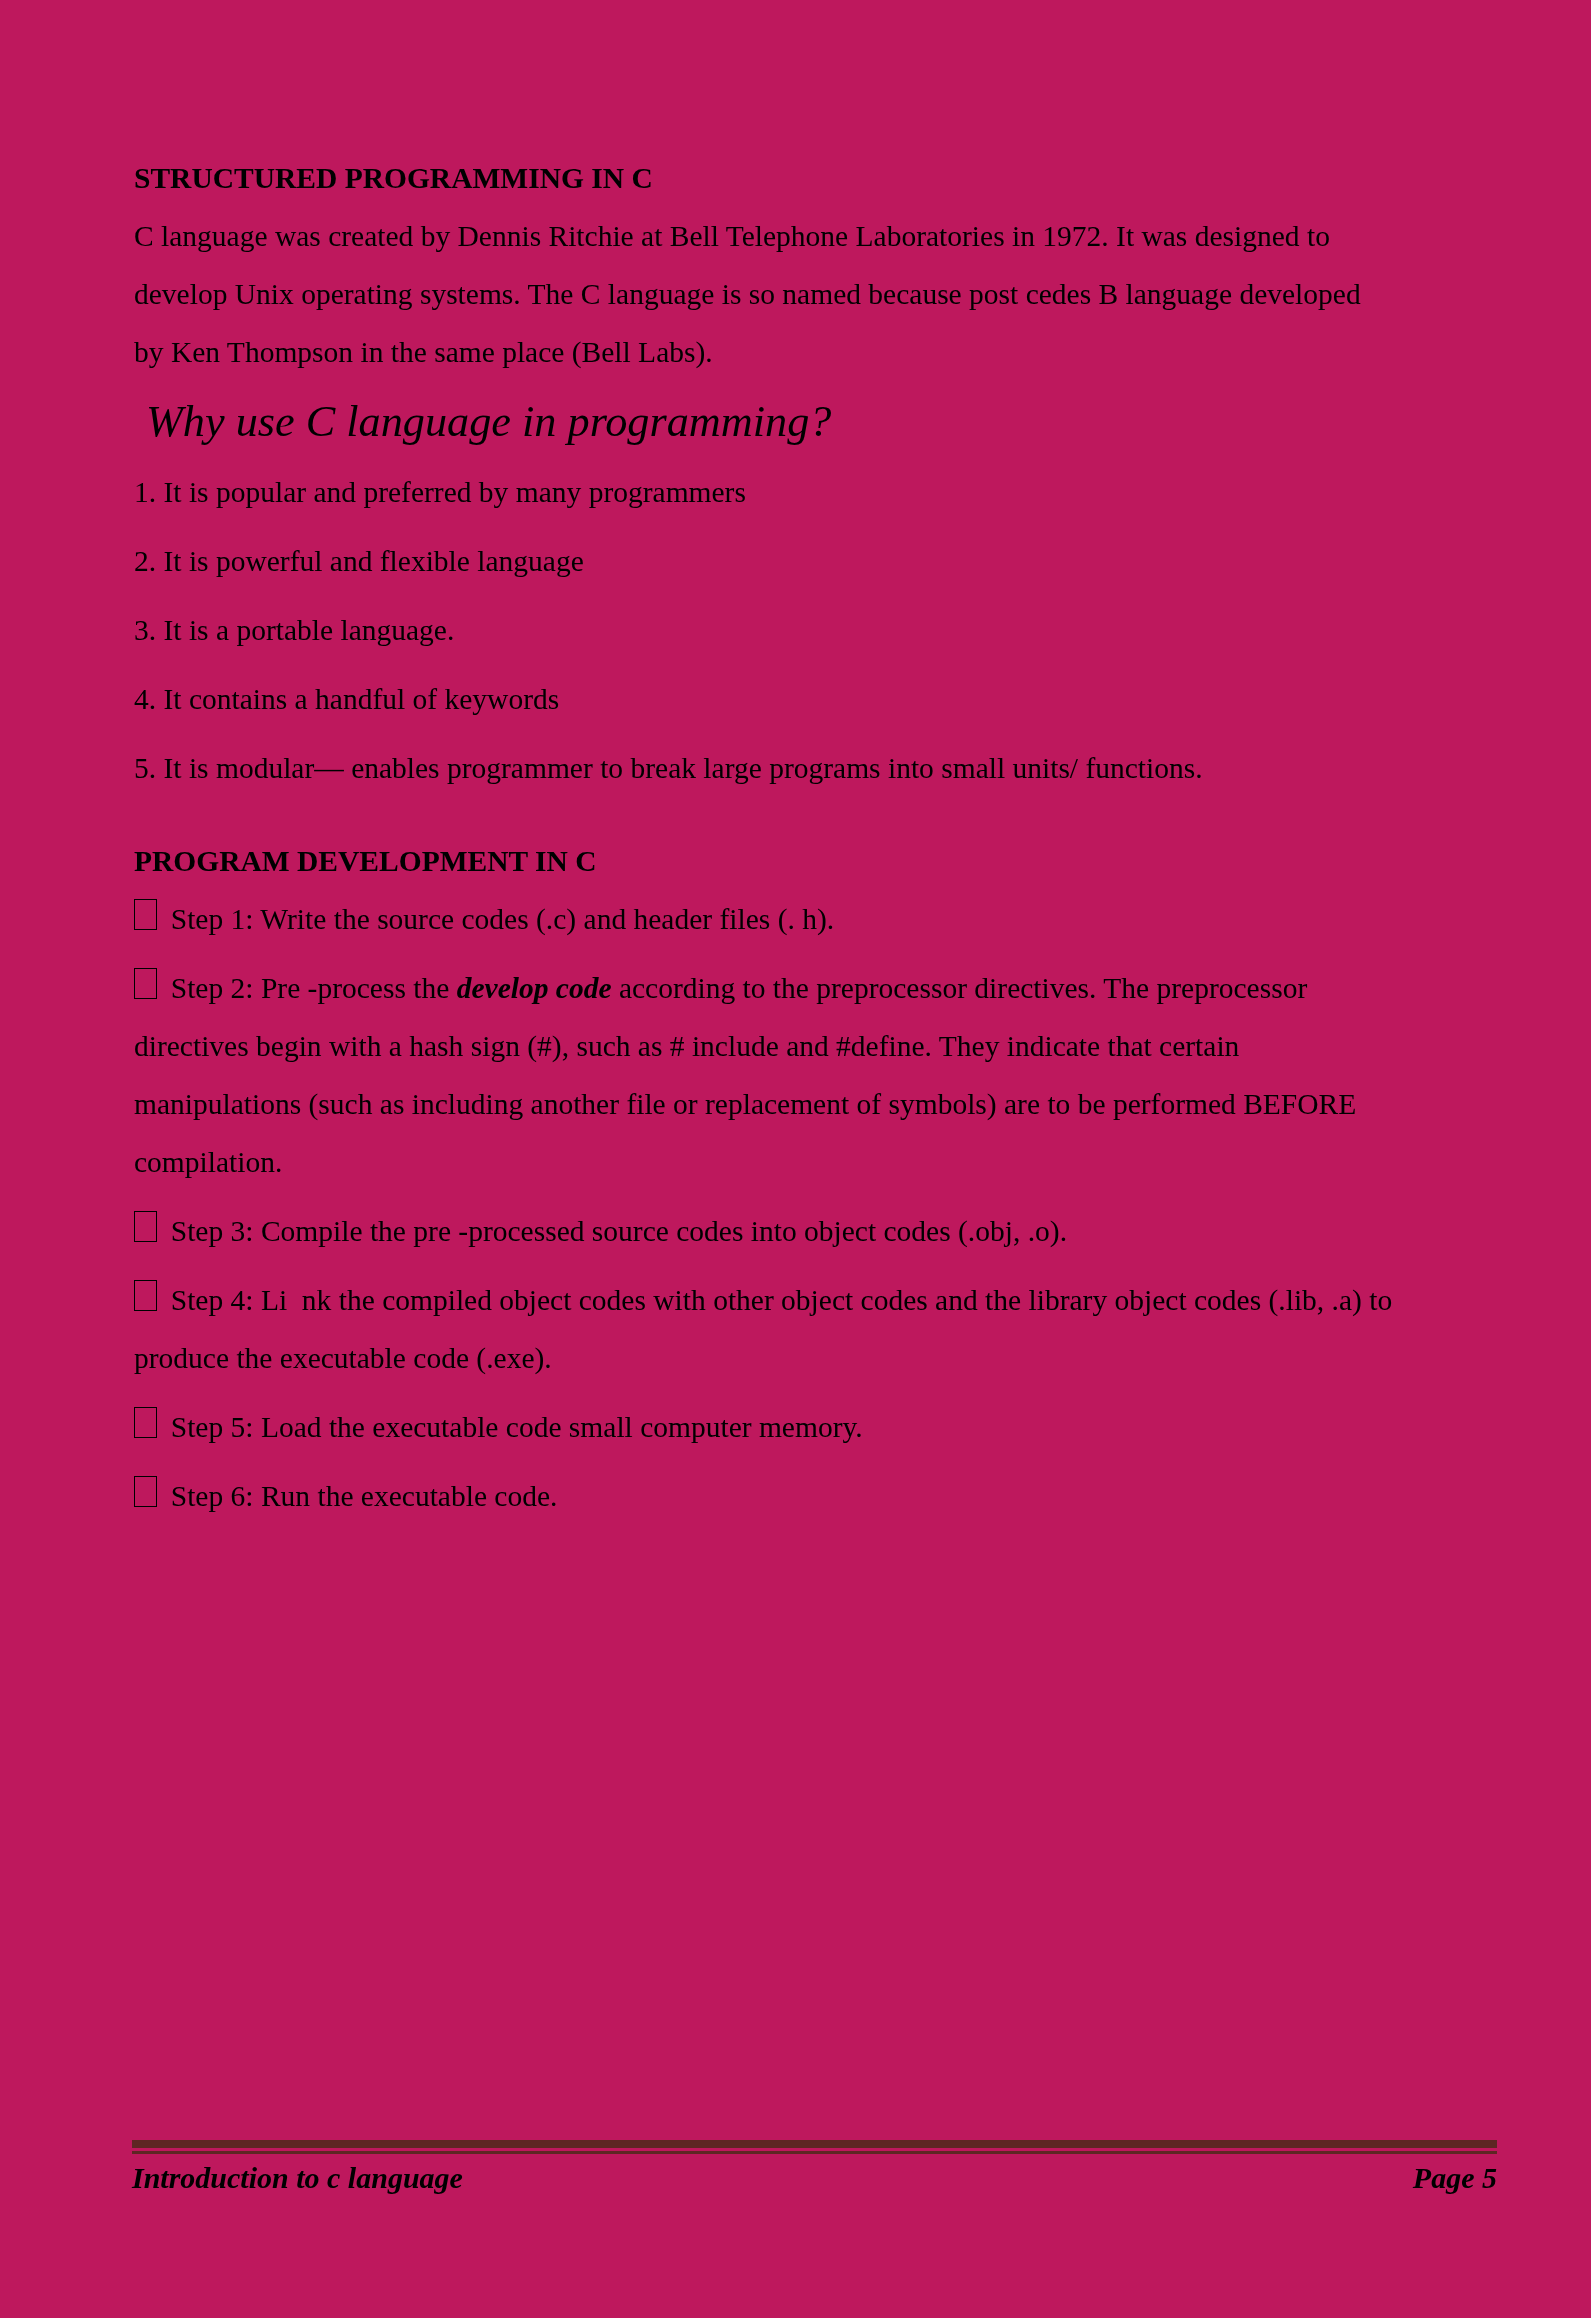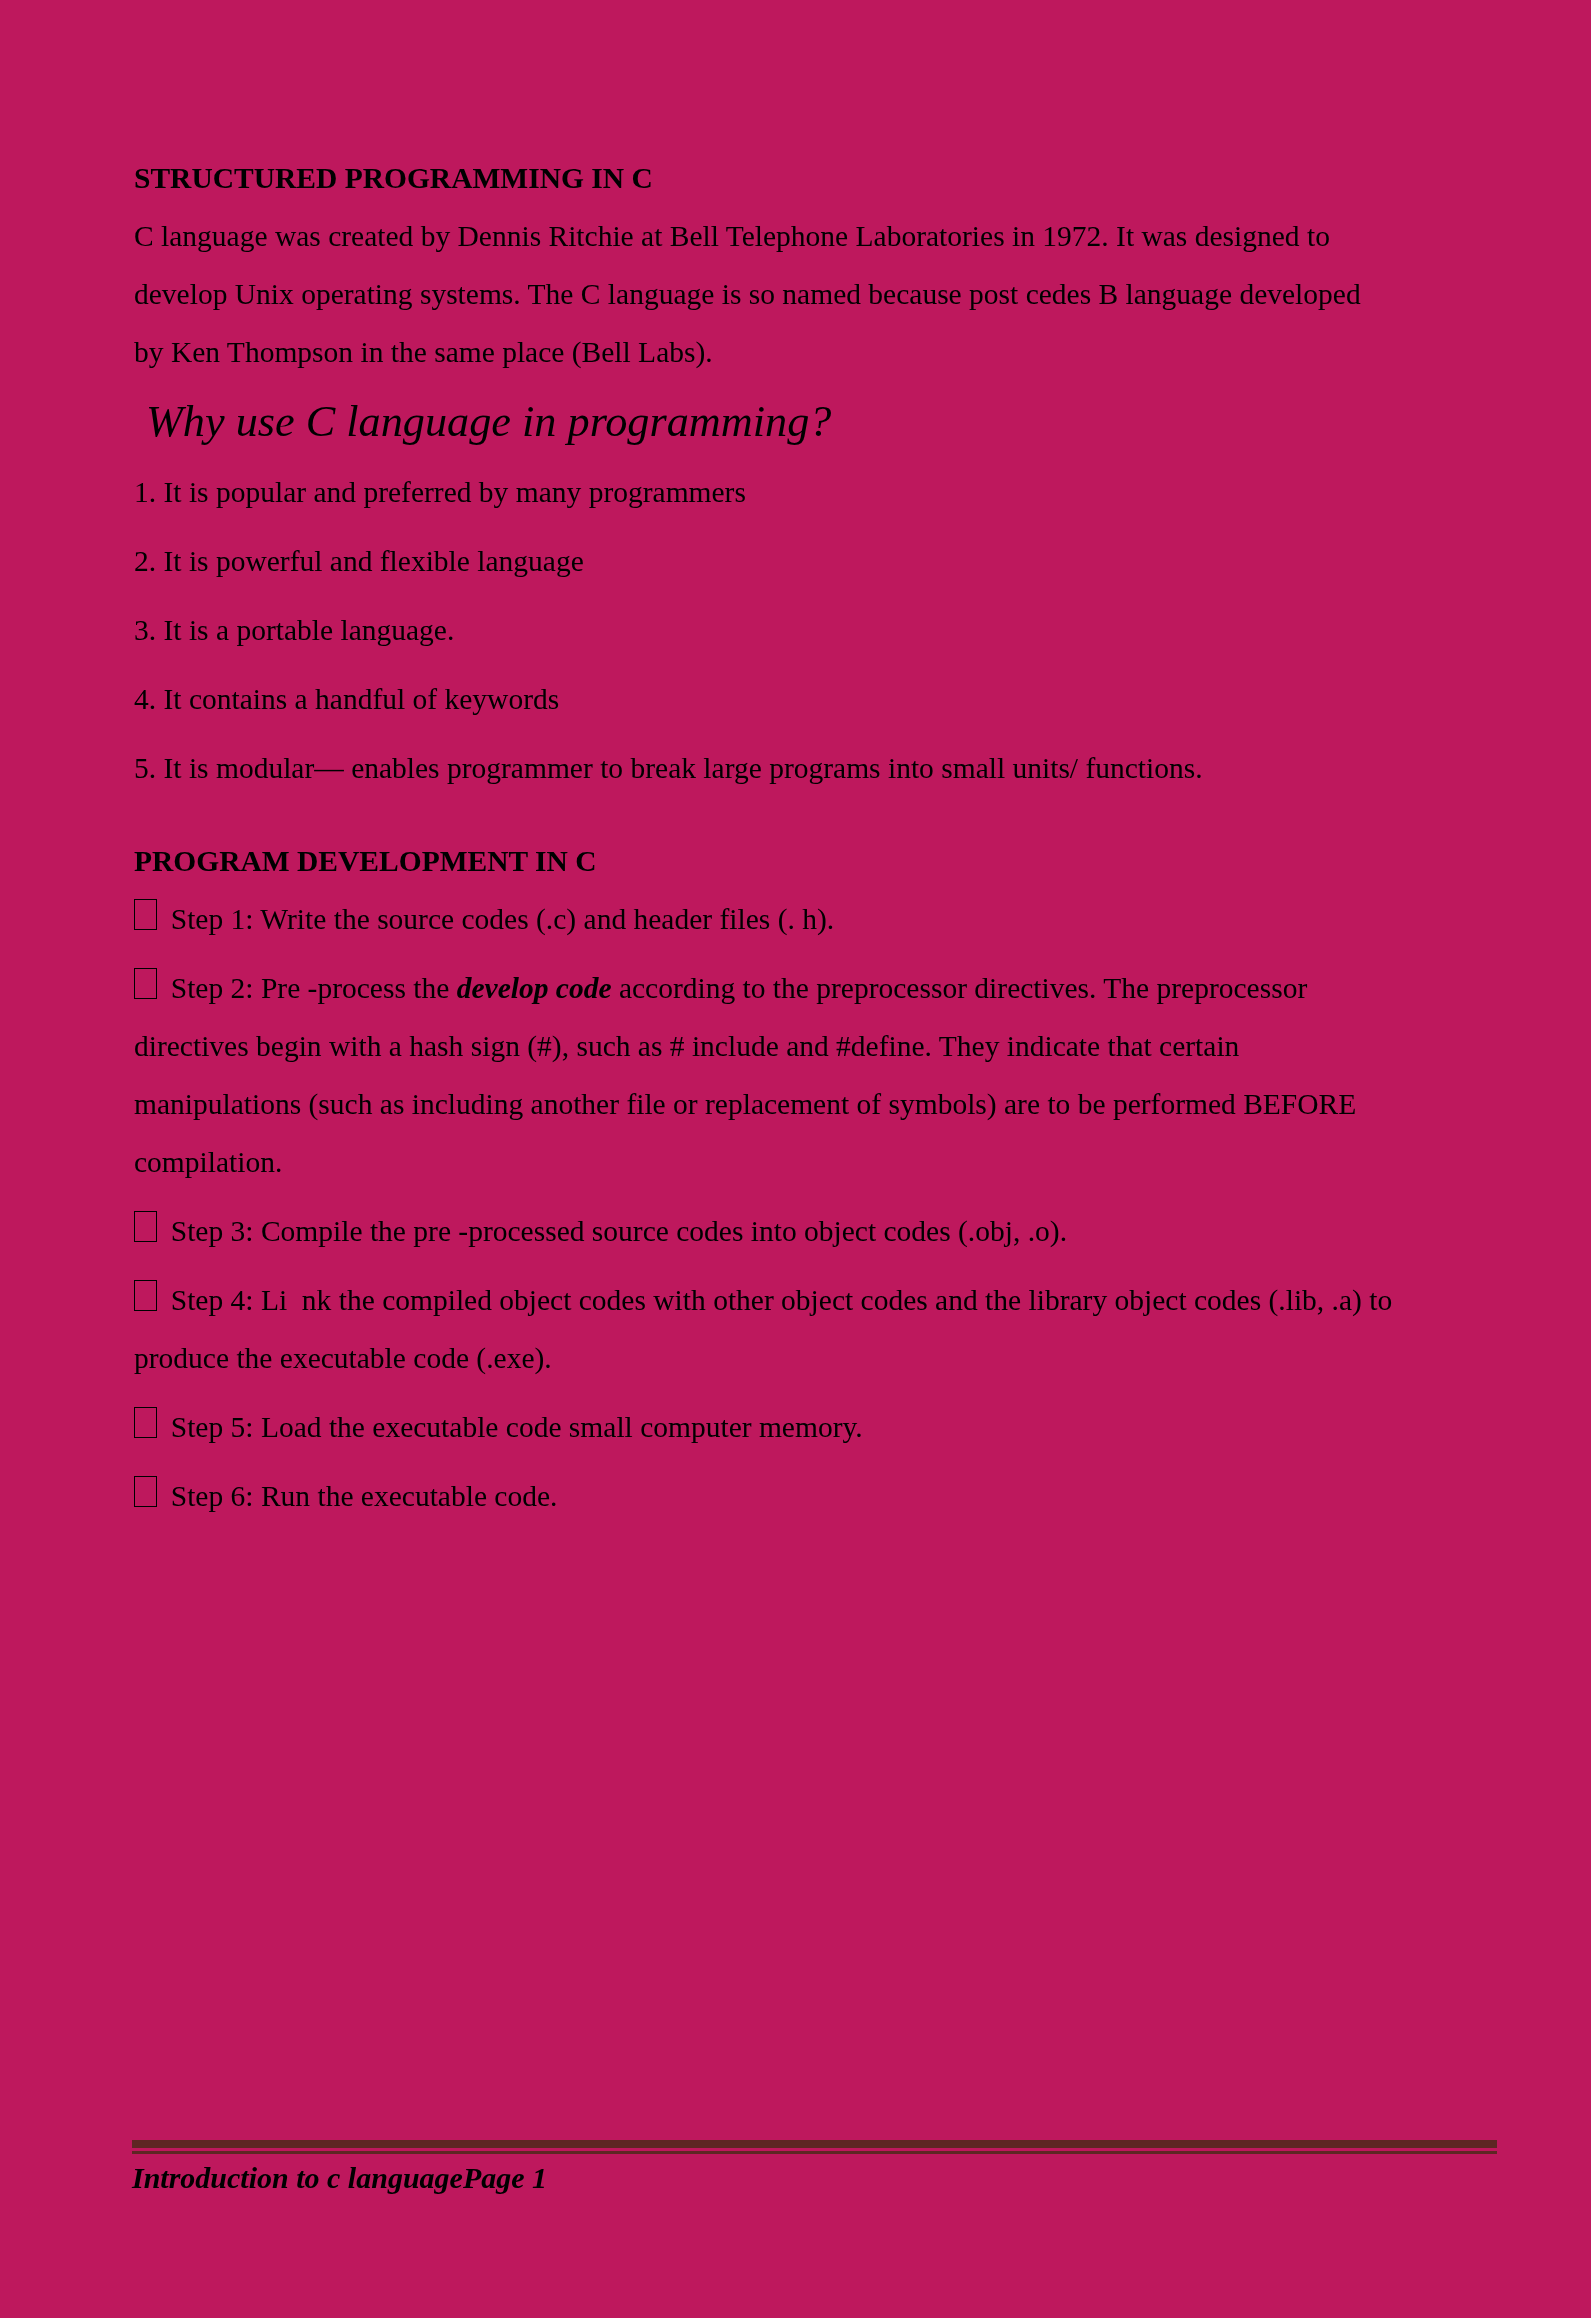--- a/index.html
+++ b/index.html
@@ -63,20 +63,21 @@
     top: 2151px;
     width: 1365px;
     height: 3.2px;
   }
   .footer-row {
     position: absolute;
     left: 132px;
     top: 2158px;
     width: 1365px;
     display: flex;
+    justify-content: space-between;
     font-weight: bold;
     font-style: italic;
     font-size: 30px;
     line-height: 39px;
   }
 </style>
 </head>
 <body>
 
 <div class="page">
@@ -105,16 +106,16 @@
 produce the executable code (.exe).</span></div>
         <div class="step pre"><span class="sq"></span><span> Step 5: Load the executable code small computer memory.</span></div>
         <div class="step pre"><span class="sq"></span><span> Step 6: Run the executable code.</span></div>
       </div>
   </div>
 
   <div class="rule-thick rule" style="background: rgb(94, 38, 36);"></div>
   <div class="rule-thin rule" style="background: rgb(94, 38, 36);"></div>
   <div class="footer-row">
     <span>Introduction to c language</span>
-    <span>Page 1</span>
+    <span>Page 5</span>
   </div>
 </div>
 
 
 </body></html>

